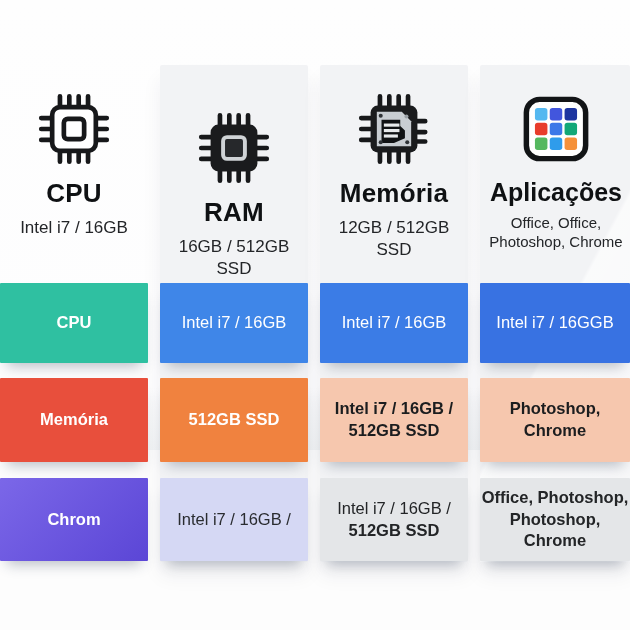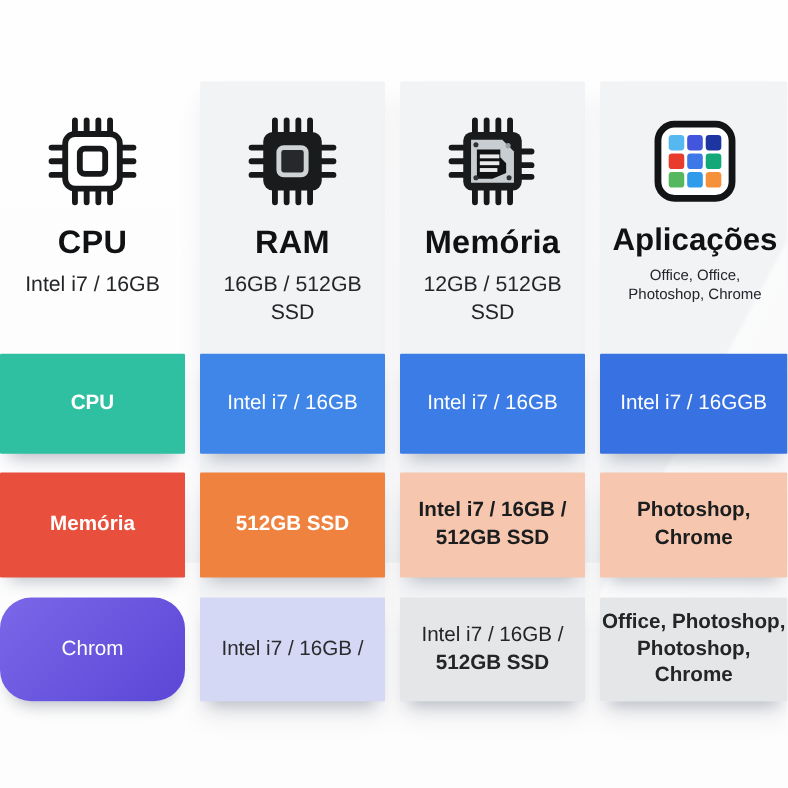--- a/index.html
+++ b/index.html
@@ -24,34 +24,34 @@
     content:"";position:absolute;inset:0;pointer-events:none;
     background:linear-gradient(118deg,rgba(255,255,255,0) 52%,rgba(255,255,255,0.65) 53%,rgba(255,255,255,0.35) 100%);
   }
   
   .hdr{
     position:absolute;top:65px;height:215px;box-sizing:border-box;
     display:flex;flex-direction:column;align-items:center;padding-top:25px;
     text-align:center;
   }
   .hdr.h1{left:0;width:148px;}
-  .hdr.h2{left:160px;width:148px;}
+  .hdr.h2{left:160px;width:148px;justify-content:flex-end;}
   .hdr.h3{left:320px;width:148px;}
   .hdr.h4{left:481px;width:150px;}
   .hdr .icon{width:78px;height:78px;flex:0 0 auto;}
   .hdr .ttl{
     margin-top:11px;font-size:26px;font-weight:bold;color:#0f1113;
     letter-spacing:0.2px;line-height:1.1;white-space:nowrap;
   }
   .hdr .sub{
     margin-top:9px;font-size:17px;color:#232528;line-height:1.3;
     white-space:pre-line;
   }
   .hdr.h4 .ttl{letter-spacing:0;font-size:25px;}
-  .hdr.h4 .sub{font-size:12px;margin-top:6px;}
+  .hdr.h4 .sub{font-size:15px;margin-top:6px;}
   
   .cell{
     position:absolute;display:flex;flex-direction:column;
     align-items:center;justify-content:center;text-align:center;
     font-size:16.5px;line-height:1.32;border-radius:1px;
     box-shadow:0 10px 13px -7px rgba(40,55,80,0.33);
   }
   .cell .ln{display:block;}
   .r0{top:283px;height:80px;}
   .r1{top:378px;height:84px;}
@@ -161,21 +161,21 @@
     <span class="ln">512GB SSD</span>
   </div>
   <div class="cell r1 c2" style="background: rgb(246, 199, 174); color: rgb(27, 29, 31); font-weight: bold;">
     <span class="ln">Intel i7 / 16GB /</span>
     <span class="ln">512GB SSD</span>
   </div>
   <div class="cell r1 c3" style="background: rgb(246, 199, 174); color: rgb(27, 29, 31); font-weight: bold;">
     <span class="ln">Photoshop, Chrome</span>
   </div>
 
-  <div class="cell r2 c0" style="background: linear-gradient(135deg, rgb(123, 103, 232), rgb(91, 70, 214)); color: rgb(255, 255, 255); font-weight: normal; border-radius: 25px;">
+  <div class="cell r2 c0" style="background: linear-gradient(135deg, rgb(123, 103, 232), rgb(91, 70, 214)); color: rgb(255, 255, 255); font-weight: bold;">
     <span class="ln">Chrom</span>
   </div>
   <div class="cell r2 c1" style="background: rgb(213, 216, 244); color: rgb(42, 44, 48); font-weight: normal;">
     <span class="ln">Intel i7 / 16GB /</span>
   </div>
   <div class="cell r2 c2" style="background: rgb(228, 230, 232); color: rgb(35, 37, 39); font-weight: normal;">
     <span class="ln" style="font-weight: normal;">Intel i7 / 16GB /</span>
     <span class="ln" style="font-weight: bold;">512GB SSD</span>
   </div>
   <div class="cell r2 c3" style="background: rgb(228, 230, 232); color: rgb(35, 37, 39); font-weight: bold;">

